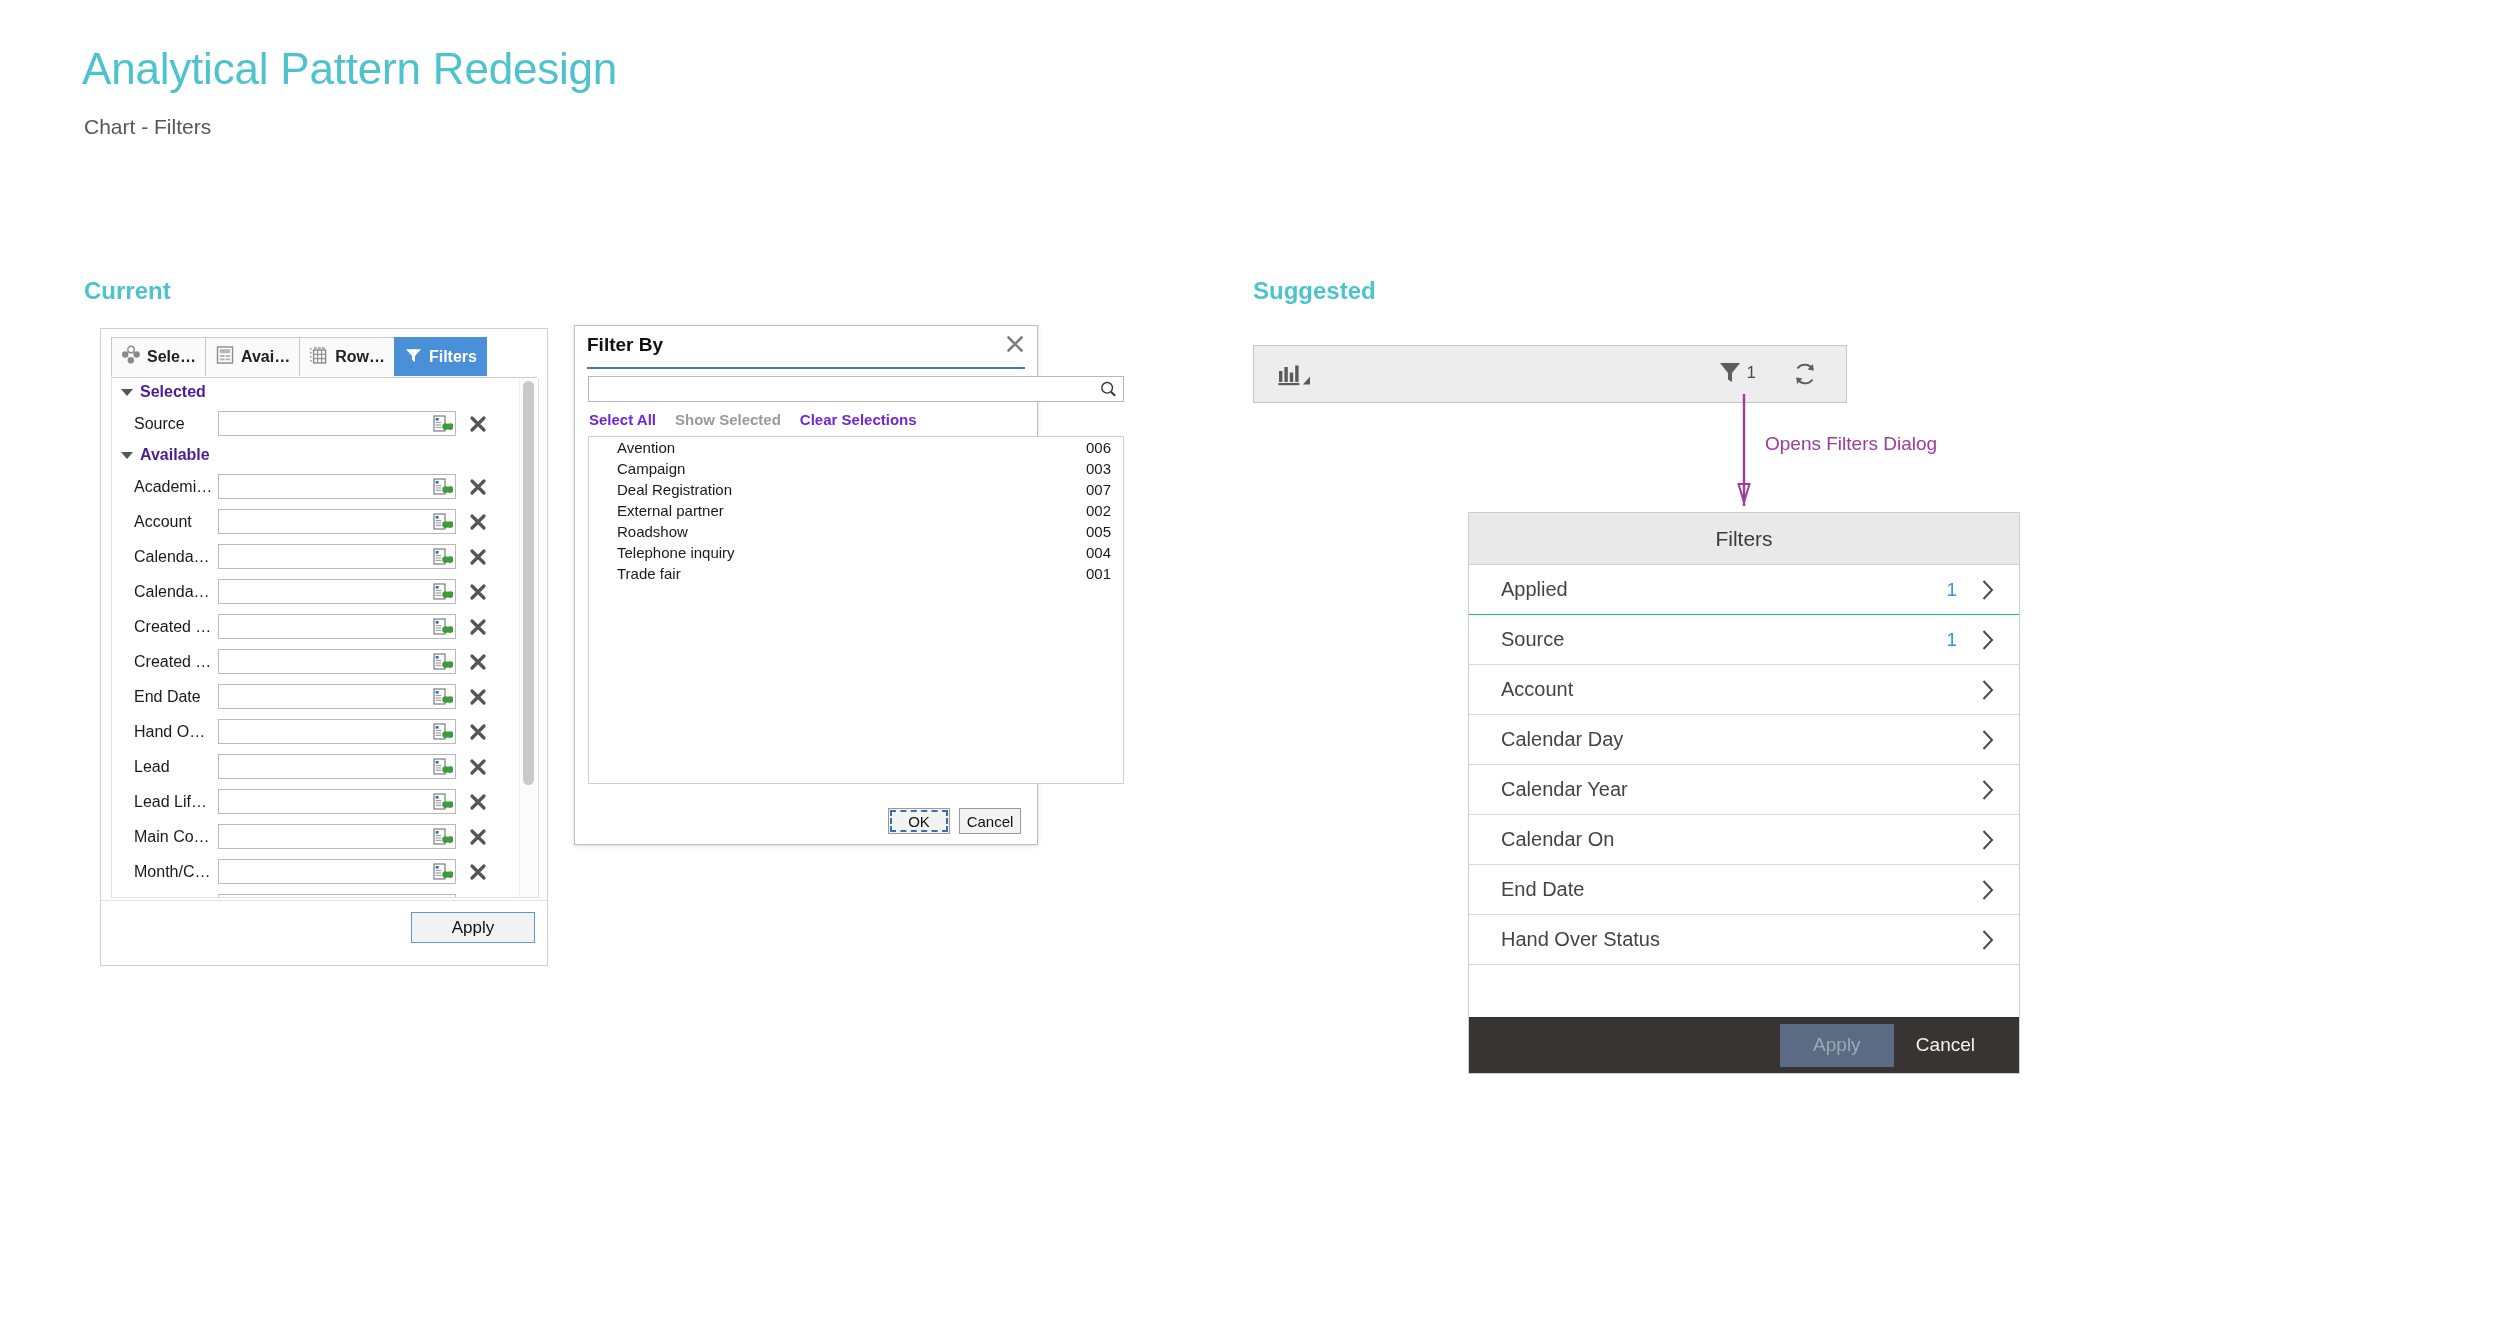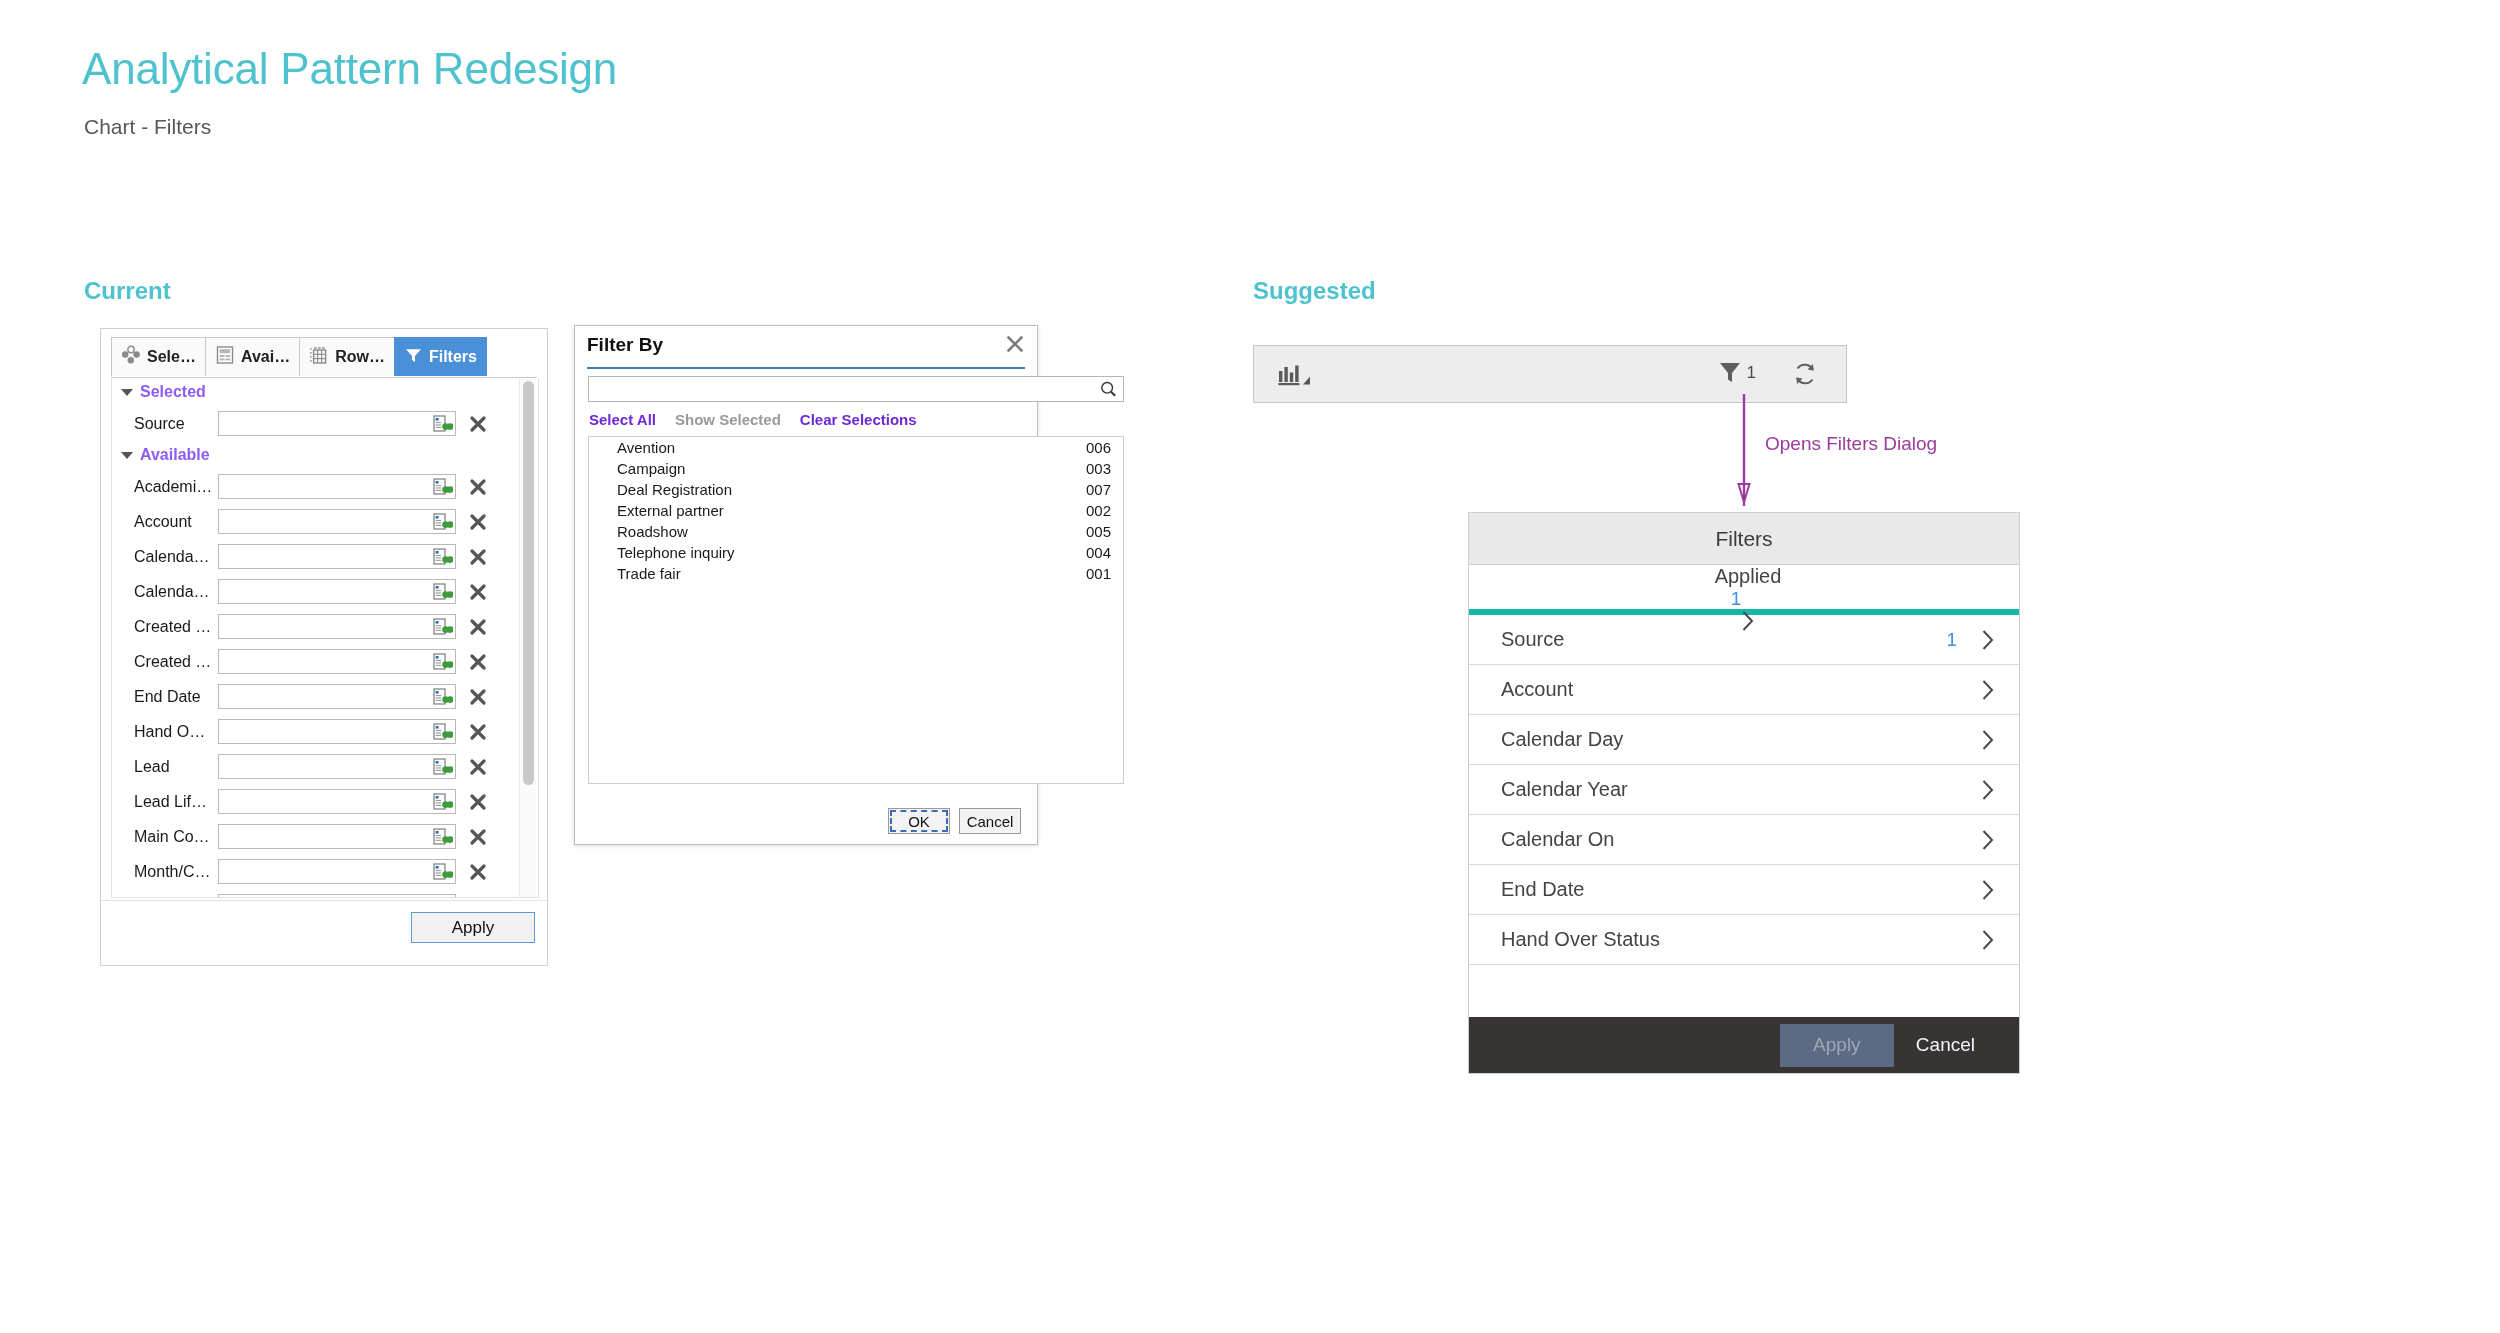--- a/index.html
+++ b/index.html
@@ -102,21 +102,21 @@
     background: #fff;
   }
   .group-header {
     display: flex;
     align-items: center;
     gap: 7px;
     height: 28px;
     padding-left: 9px;
     font-size: 16px;
     font-weight: bold;
-    color: #8b5cf6;
+    color: #4c1d95;
   }
   .caret {
     width: 0; height: 0;
     border-left: 6px solid transparent;
     border-right: 6px solid transparent;
     border-top: 7px solid #555;
   }
   .filter-row {
     display: flex;
     align-items: center;
@@ -374,21 +374,21 @@
   }
   .fd-row {
     display: flex;
     align-items: center;
     height: 50px;
     padding: 0 24px 0 32px;
     border-bottom: 1px solid #d9d9d9;
     box-sizing: border-box;
     background: #fff;
   }
-  .fd-row.thick-sep { border-bottom: 6px solid #14b8a6; flex-direction: column; }
+  .fd-row.thick-sep { border-bottom: 1px solid #14b8a6; }
   .fd-row-label {
     flex: 1 1 auto;
     font-size: 20px;
     color: #444444;
   }
   .fd-row-count {
     font-size: 19px;
     color: #3e90e8;
     margin-right: 24px;
   }

